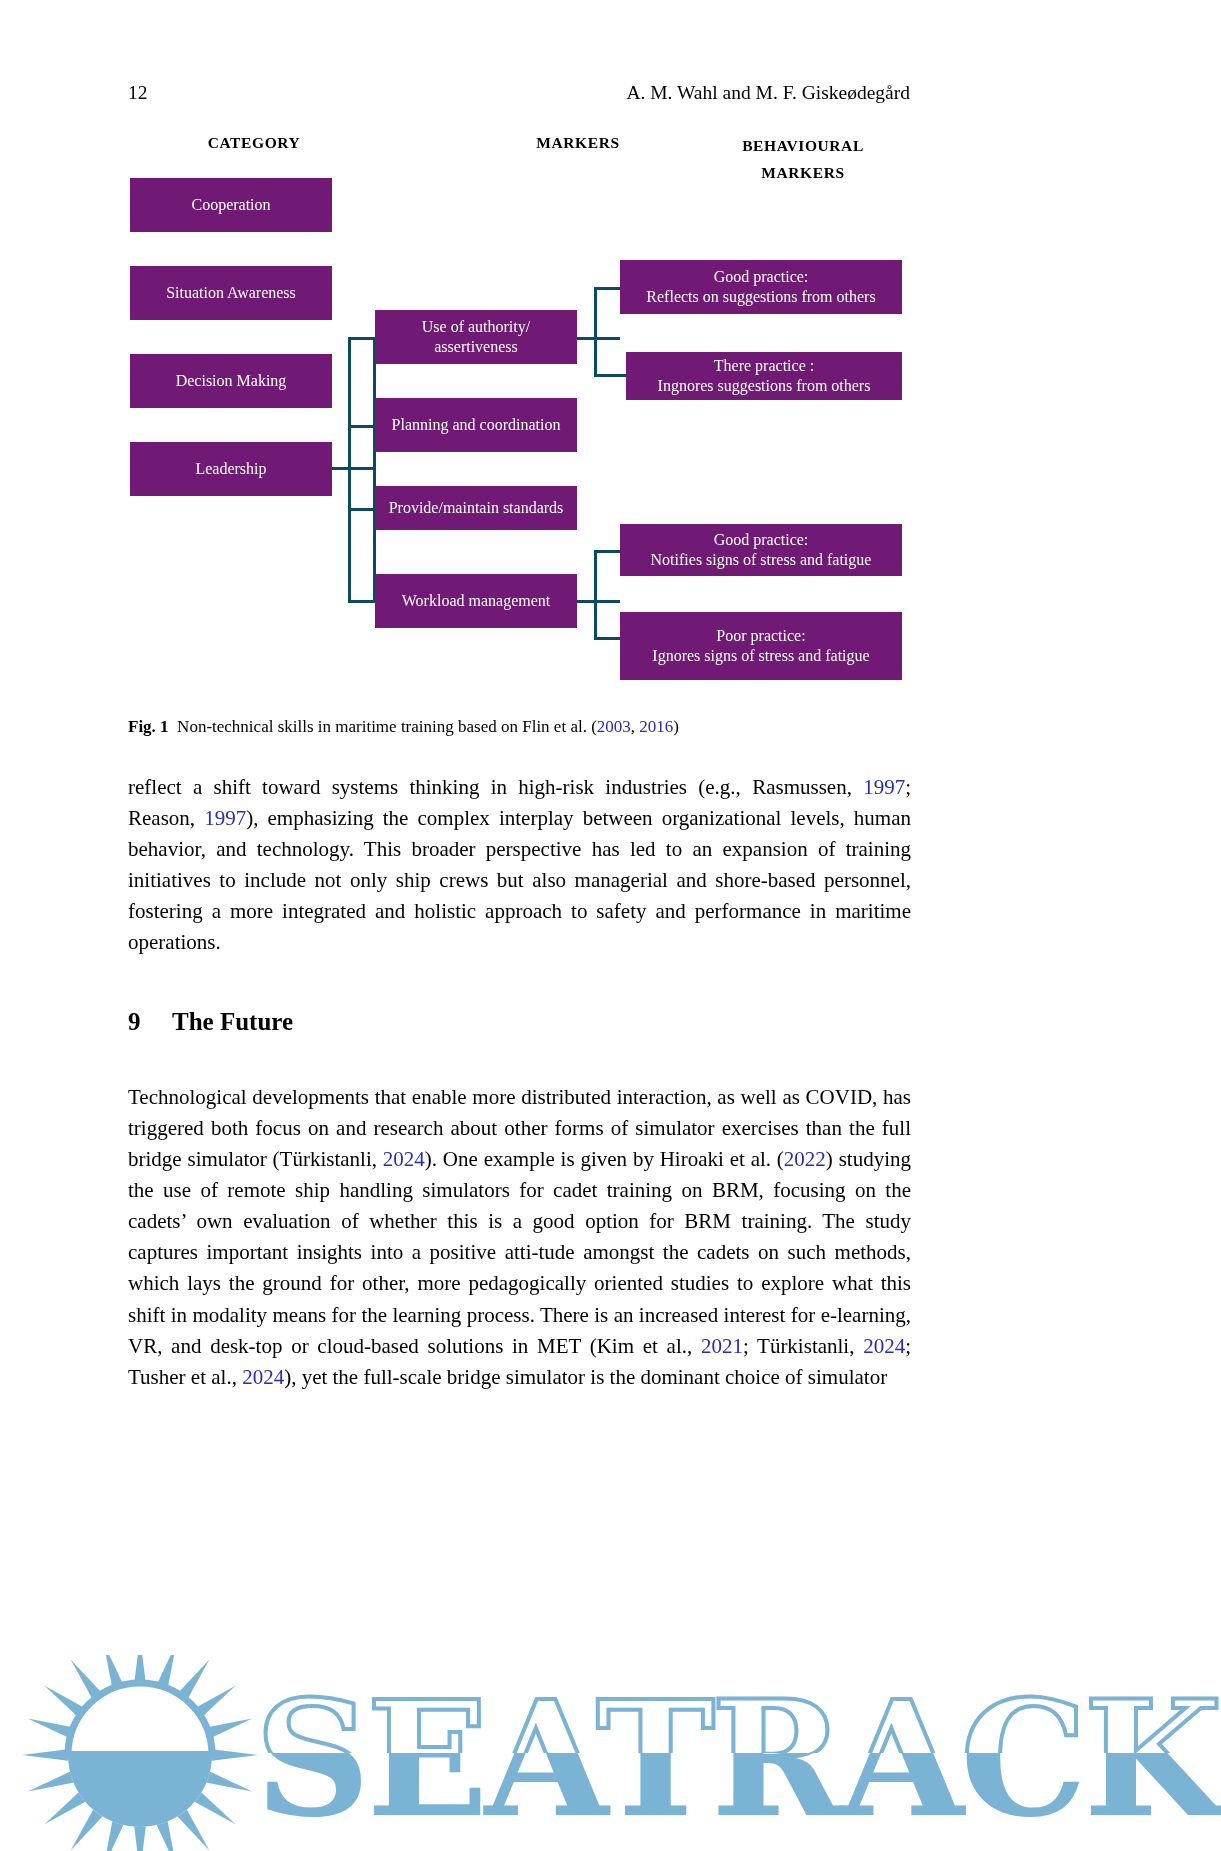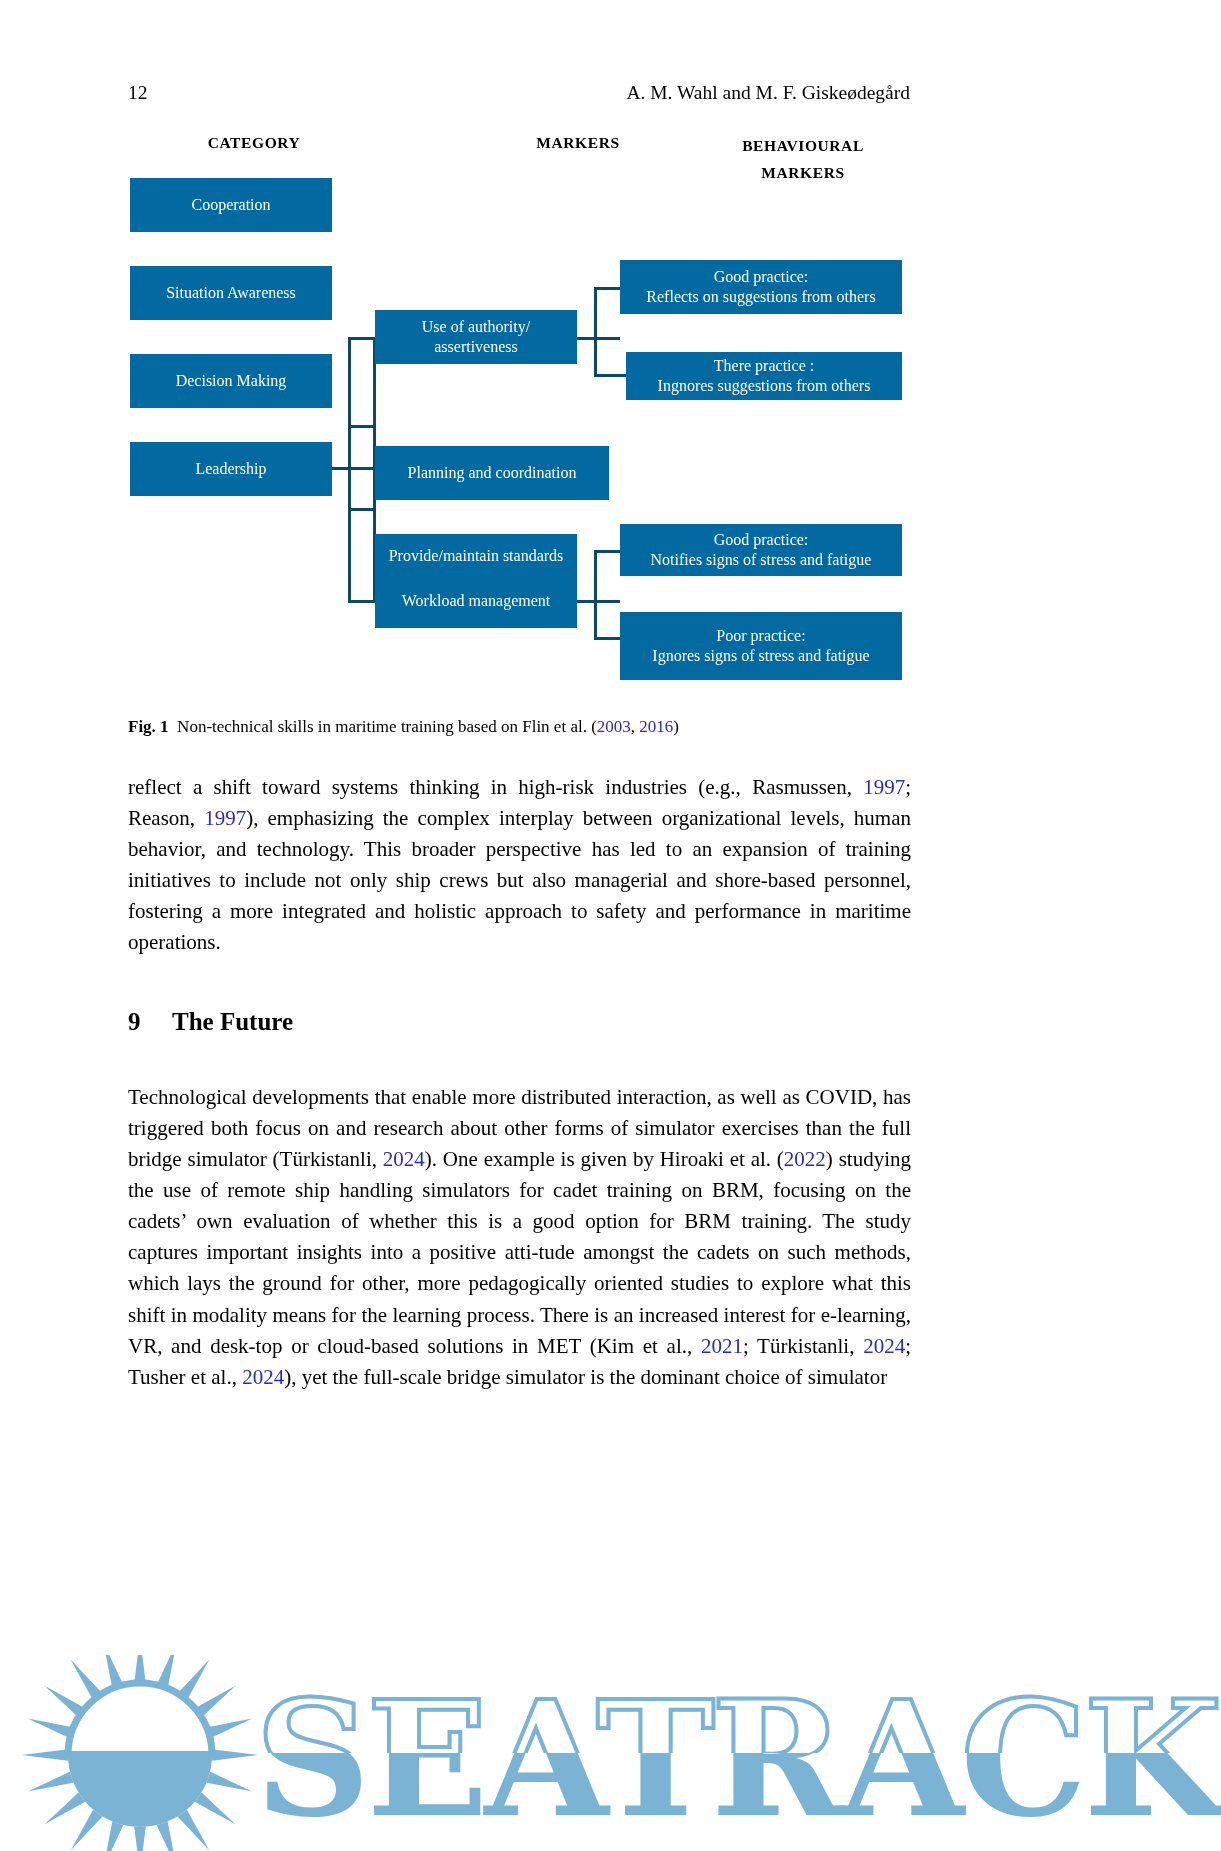--- a/index.html
+++ b/index.html
@@ -26,34 +26,34 @@
   .figure{position:absolute;left:128px;top:112px;width:790px;height:580px;}
   .colhead{
     position:absolute;font-weight:bold;font-size:15.5px;letter-spacing:.6px;
     text-align:center;
   }
   .ch-category{left:26px;top:22px;width:200px;}
   .ch-element{left:350px;top:22px;width:200px;}
   .ch-behav{left:545px;top:20px;width:260px;line-height:1.75;}
 
   .nbox{
-    position:absolute;background:#0369a1;color:#ffffff;
+    position:absolute;background:#701a75;color:#ffffff;
     display:flex;align-items:center;justify-content:center;
     text-align:center;font-size:16px;line-height:1.22;
     box-sizing:border-box;padding:2px 6px;
   }
   
   .b-coop{left:2px;top:66px;width:202px;height:54px;}
   .b-sa{left:2px;top:154px;width:202px;height:54px;}
   .b-dm{left:2px;top:242px;width:202px;height:54px;}
   .b-lead{left:2px;top:330px;width:202px;height:54px;}
   
   .b-auth{left:247px;top:198px;width:202px;height:54px;}
-  .b-plan{left:247px;top:286px;width:234px;height:54px;margin-top:48px;}
-  .b-prov{left:247px;top:374px;width:202px;height:44px;margin-top:48px;}
+  .b-plan{left:247px;top:286px;width:202px;height:54px;}
+  .b-prov{left:247px;top:374px;width:202px;height:44px;}
   .b-work{left:247px;top:462px;width:202px;height:54px;}
   
   .b-gp1{left:492px;top:148px;width:282px;height:54px;}
   .b-pp1{left:498px;top:240px;width:276px;height:48px;}
   .b-gp2{left:492px;top:412px;width:282px;height:52px;}
   .b-pp2{left:492px;top:500px;width:282px;height:68px;justify-content:center;}
 
   .conn{position:absolute;background:#0c4a63;}
 
   

